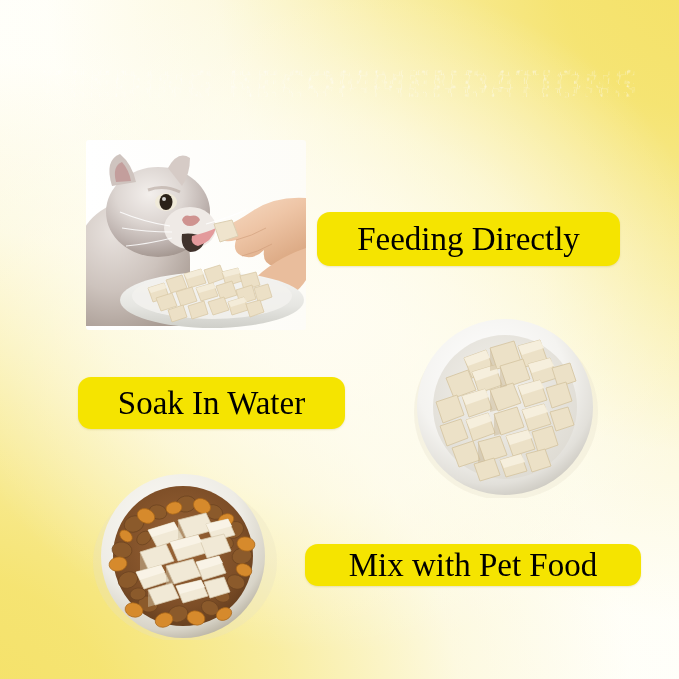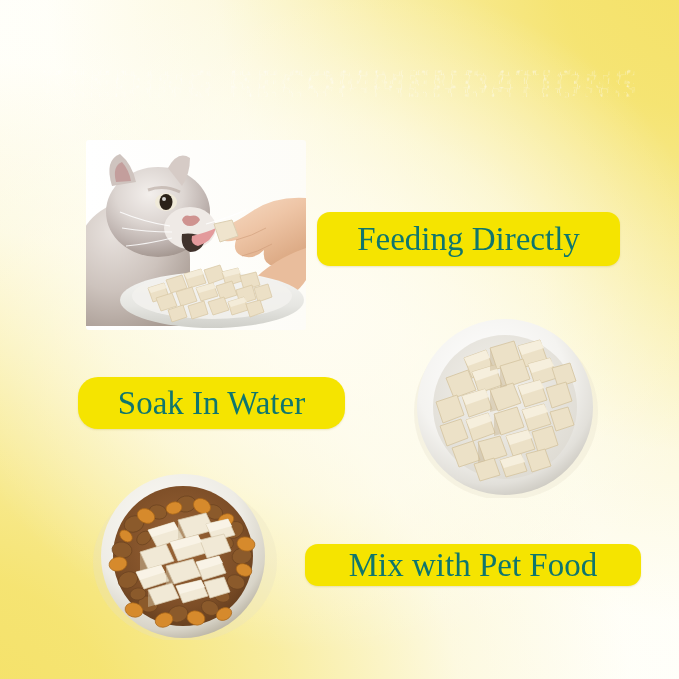--- a/index.html
+++ b/index.html
@@ -125,30 +125,30 @@
   }
 
   
   .pill {
     position: absolute;
     background: #f5e400;
     border-radius: 13px;
     display: flex;
     align-items: center;
     justify-content: center;
-    color: #0f766e;
+    color: #000000;
     font-family: "Liberation Serif", serif;
     font-size: 33px;
     font-weight: normal;
     line-height: 1;
     white-space: nowrap;
     box-shadow: 0 1px 2px rgba(150,130,0,0.18);
   }
   #pill-feeding  { left: 317px; top: 212px; width: 303px; height: 54px; }
-  #pill-soak     { left: 78px;  top: 377px; width: 267px; height: 52px; border-radius: 20px; }
+  #pill-soak     { left: 78px;  top: 377px; width: 267px; height: 52px; }
   #pill-mix      { left: 305px; top: 544px; width: 336px; height: 42px; }
 
   
   .photo {
     position: absolute;
     overflow: hidden;
   }
 
   
   #photo-cat {

